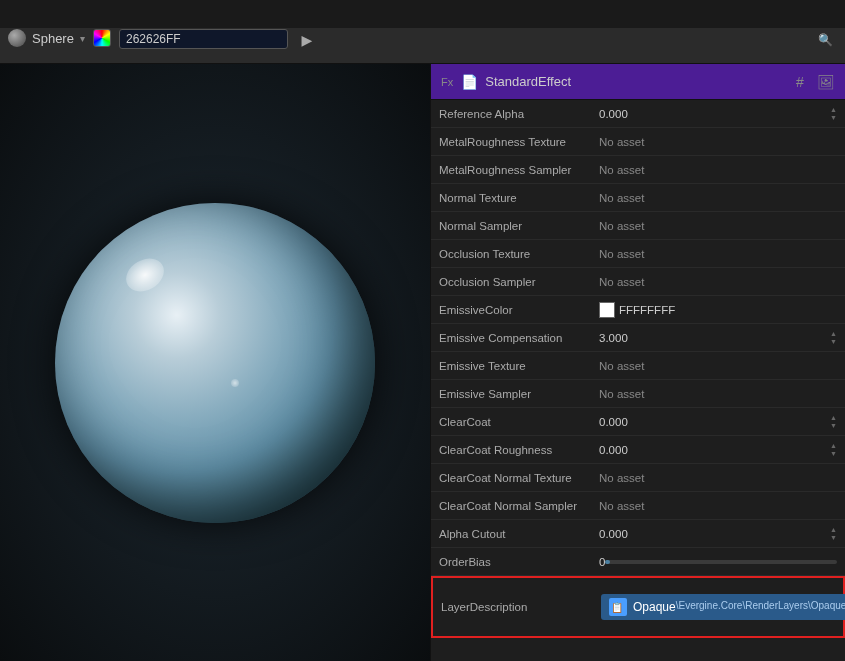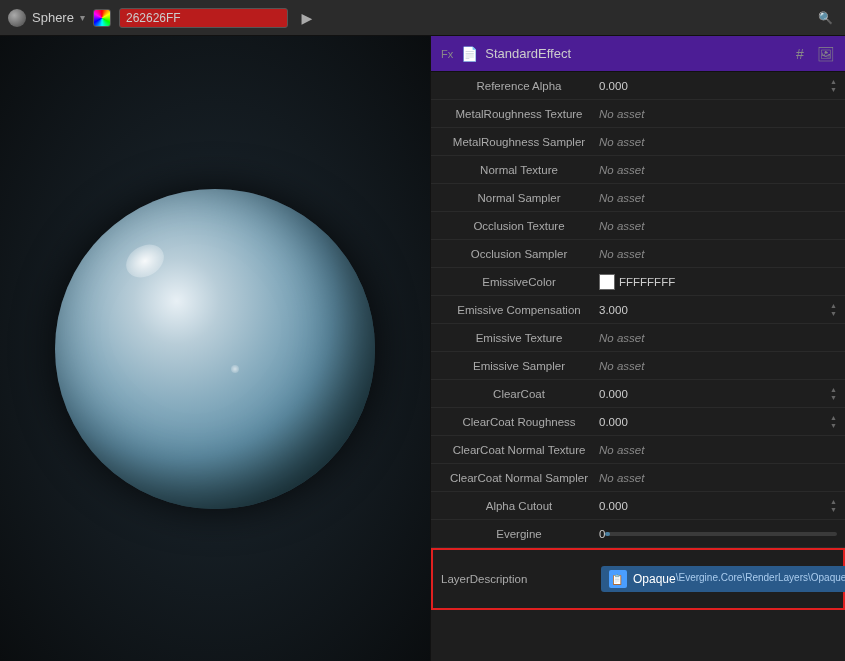--- a/index.html
+++ b/index.html
@@ -11,27 +11,28 @@
       font-size: 12px;
       color: #cccccc;
       overflow: hidden;
       display: flex;
       flex-direction: column;
     }
 
     
     .top-bar {
       display: flex;
-      align-items: center;
+      align-items: flex-start;
       background: #2b2b2b;
       height: 36px;
-      padding: 12px 8px;
+      padding: 1px 8px;
       gap: 8px;
       border-bottom: 1px solid #111;
       flex-shrink: 0;
+      margin-top: 28px;
     }
     .top-bar-left {
       display: flex;
       align-items: center;
       gap: 6px;
     }
     .sphere-icon {
       width: 18px;
       height: 18px;
       border-radius: 50%;
@@ -46,21 +47,21 @@
       font-size: 10px;
     }
     .color-icon {
       width: 18px;
       height: 18px;
       border-radius: 3px;
       border: 1px solid #555;
       background: conic-gradient(red, yellow, lime, cyan, blue, magenta, red);
     }
     .color-hex {
-      background: #b91c1c;
+      background: #0f172a;
       border: 1px solid #555;
       padding: 2px 6px;
       border-radius: 3px;
       font-size: 12px;
       color: #cccccc;
       min-width: 70px;
     }
     .play-btn {
       width: 22px;
       height: 22px;
@@ -193,36 +194,34 @@
       background: #444;
       border-radius: 3px;
     }
 
     .prop-row {
       display: flex;
       align-items: center;
       min-height: 28px;
       border-bottom: 1px solid #2a2a2a;
       padding: 0 8px;
-      text-align: center;
     }
     .prop-label {
       width: 160px;
       flex-shrink: 0;
       color: #aaaaaa;
       font-size: 11.5px;
     }
     .prop-value {
       flex: 1;
       display: flex;
       align-items: center;
     }
     .no-asset {
       color: #888;
-      font-style: italic;
       font-size: 11.5px;
     }
     .num-value {
       color: #cccccc;
       font-size: 11.5px;
     }
     .spinner {
       display: flex;
       flex-direction: column;
       align-items: center;
@@ -503,21 +502,21 @@
           <span class="num-value">0.000</span>
           <div class="spinner">
             <span class="spinner-up">▲</span>
             <span class="spinner-down">▼</span>
           </div>
         </div>
       </div>
 
 
       <div class="prop-row">
-        <span class="prop-label">Evergine</span>
+        <span class="prop-label">OrderBias</span>
         <div class="prop-value">
           <span class="num-value">0</span>
           <div class="slider-container">
             <div class="slider-track">
               <div class="slider-fill" style="width:2%;"></div>
             </div>
           </div>
         </div>
       </div>
 

